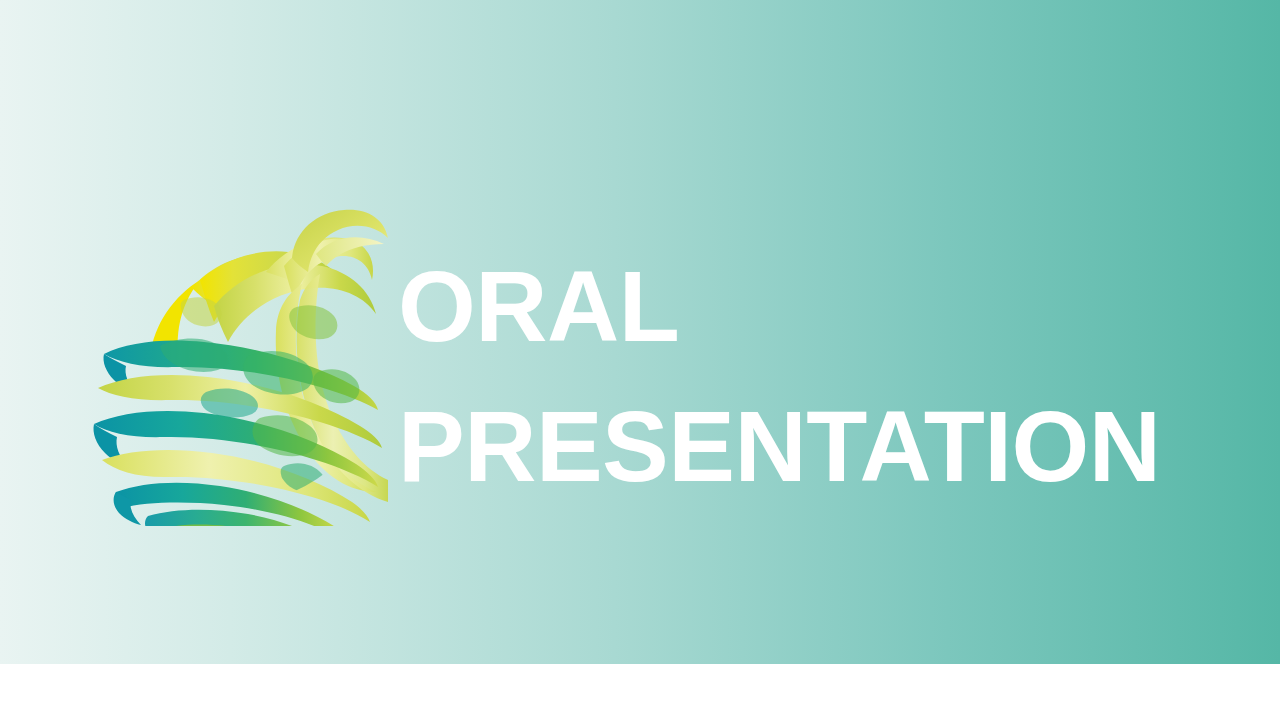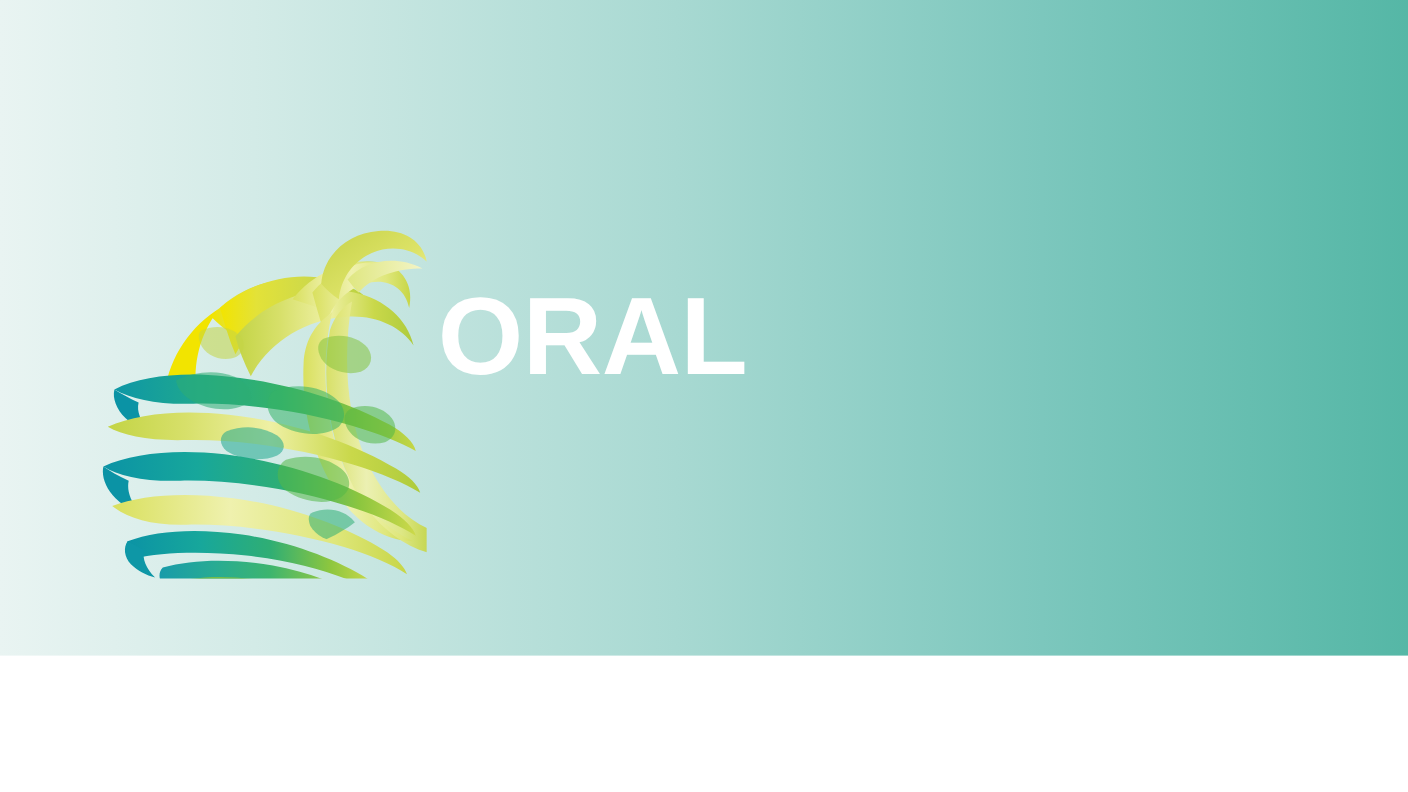--- a/index.html
+++ b/index.html
@@ -10,21 +10,21 @@
   body {
     width: 1280px;
     height: 720px;
     overflow: hidden;
     font-family: "Liberation Sans", sans-serif;
   }
 
   #slide {
     position: relative;
     width: 1280px;
-    height: 596px;
+    height: 664px;
     background: linear-gradient(to right, #e9f4f2 0%, #d3ebe7 18%, #a8d9d2 48%, #7cc7bd 74%, #55b7a6 100%);
     overflow: hidden;
   }
 
   
   #logo-wrap {
     position: absolute;
     left: 88px;
     top: 196px;
     width: 300px;
@@ -209,15 +209,16 @@
         <path d="M230,176 C244,170 260,174 268,184 C274,192 272,202 262,206
                  C248,210 234,204 228,194 C224,186 224,180 230,176 Z" fill="#55b947"></path>
         <path d="M196,270 C210,264 226,268 234,278 C240,286 236,294 226,296
                  C212,298 200,292 194,282 C192,276 192,272 196,270 Z" fill="#2fae74"></path>
       </g>
     </svg>
   </div>
 
   <div id="title-block">
     <div class="title-line">ORAL</div>
+    <div class="title-line">PRESENTATION</div>
   </div>
 
 </div>
 
 </body></html>

